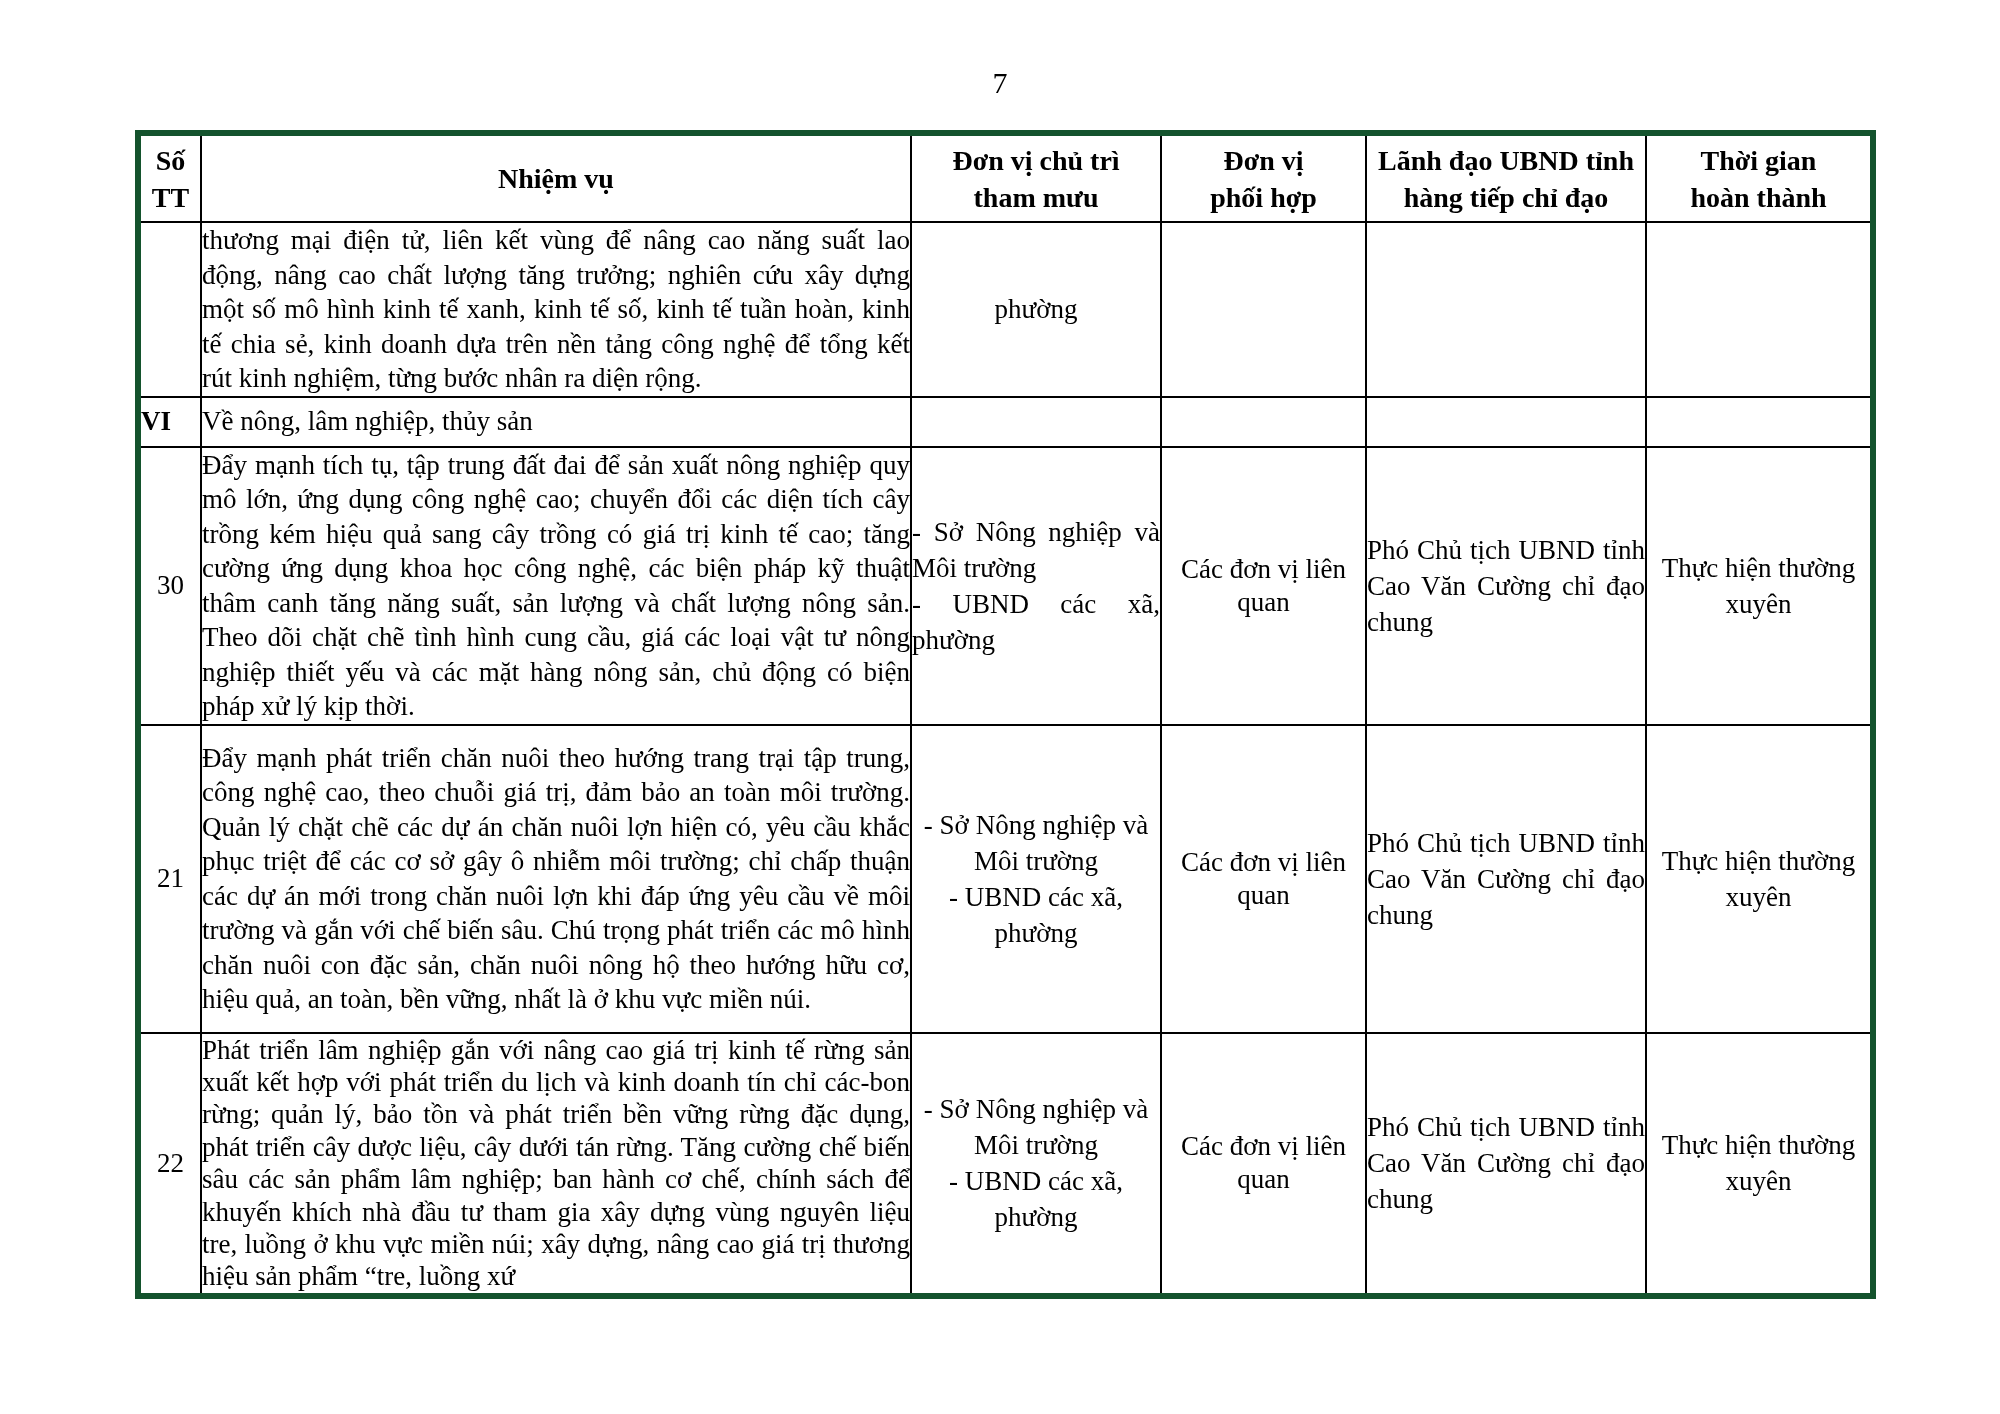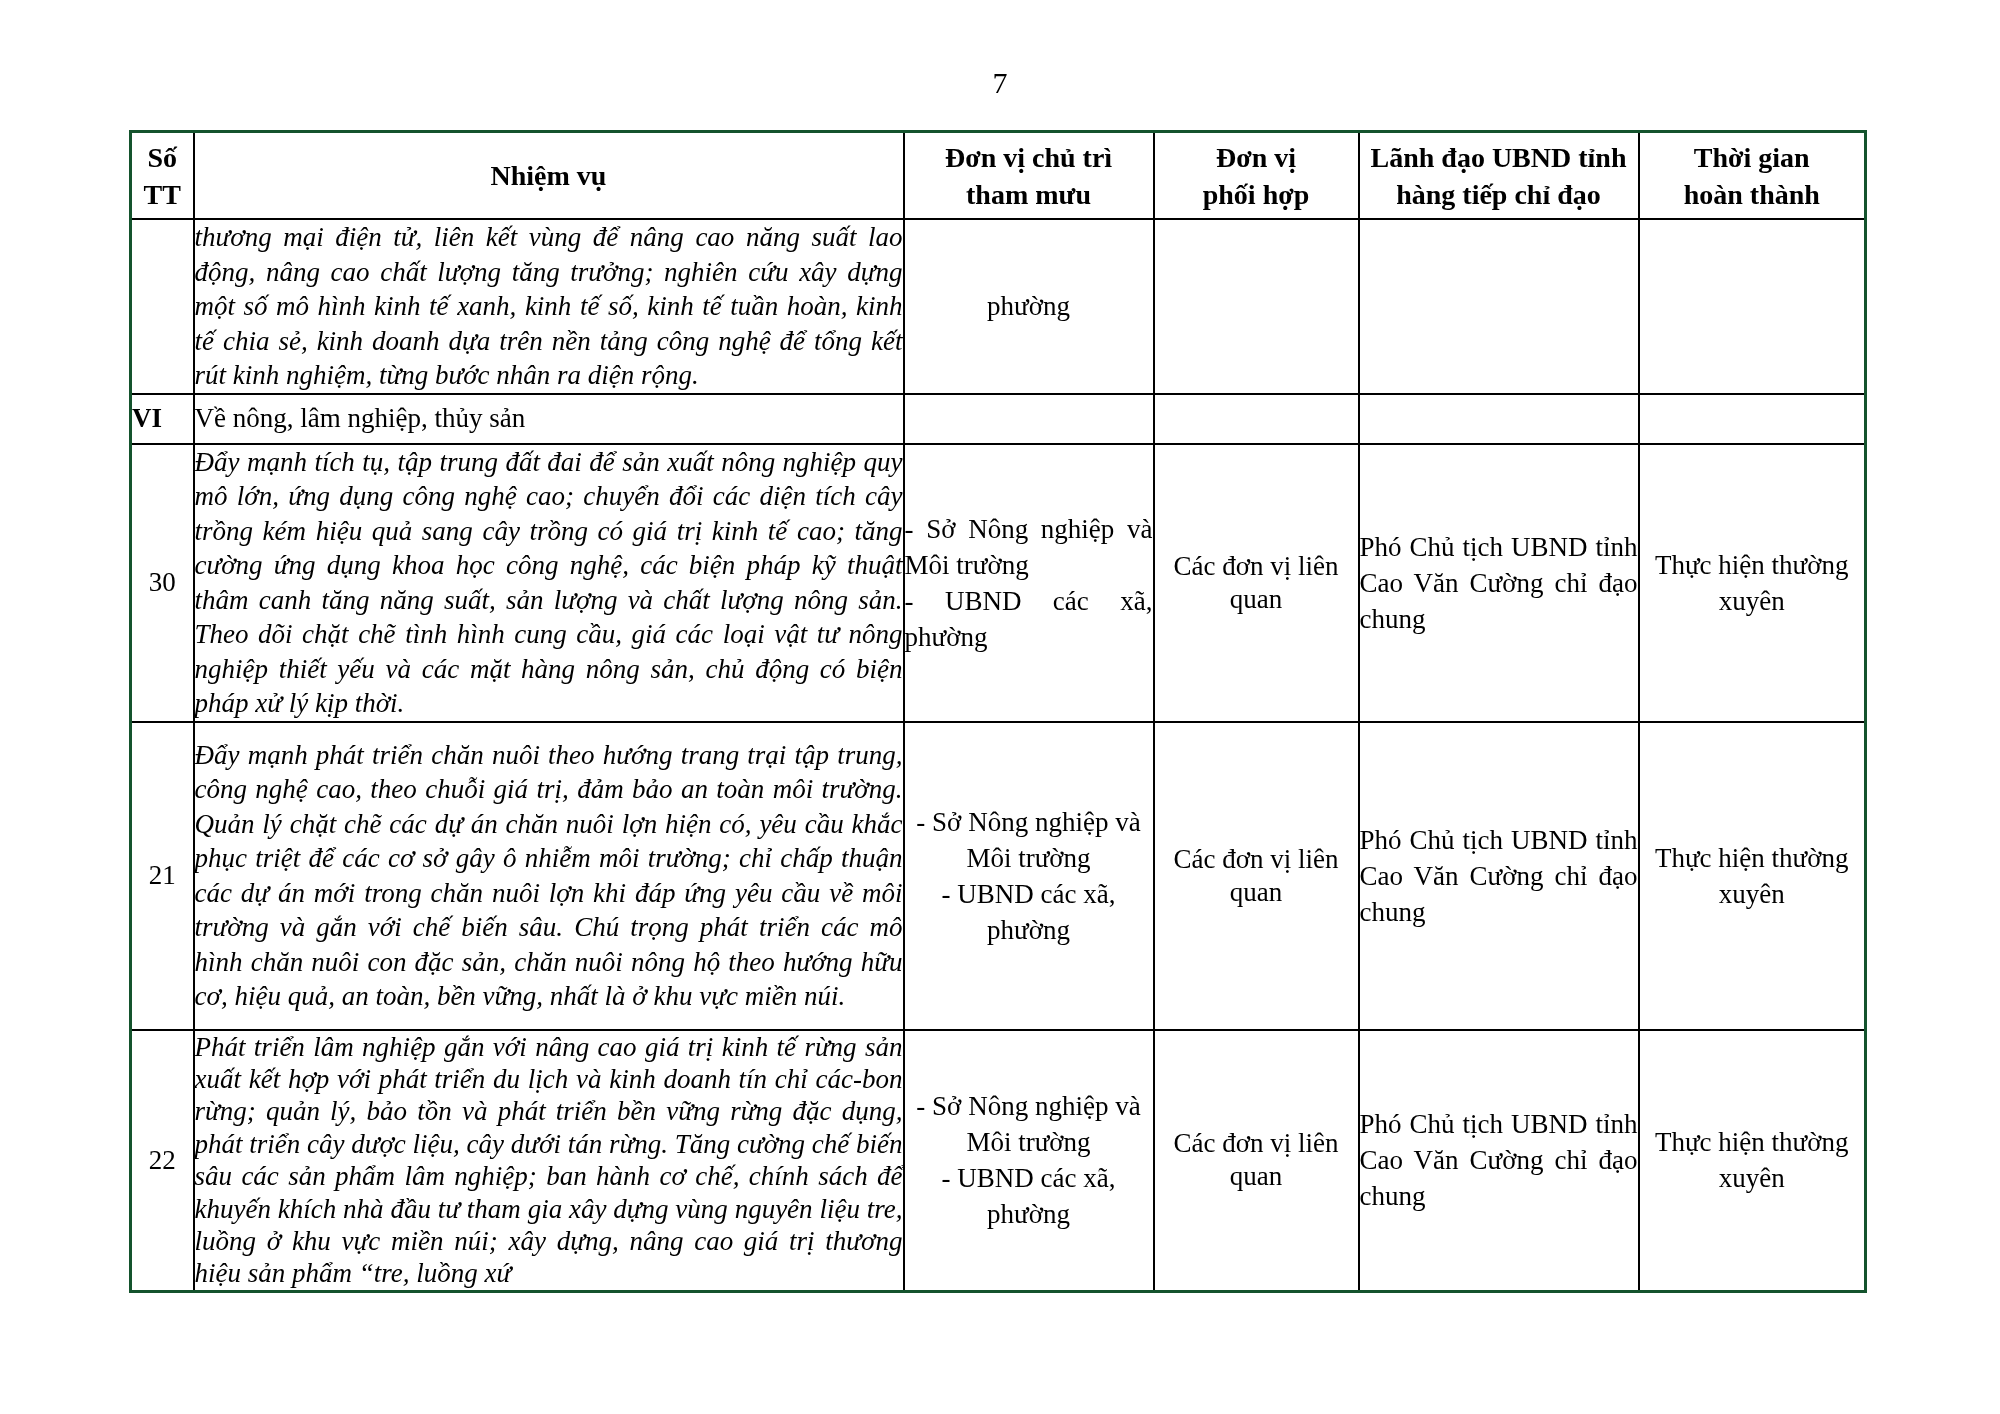--- a/index.html
+++ b/index.html
@@ -20,26 +20,26 @@
     position: absolute;
     top: 66px;
     left: 0;
     width: 2000px;
     text-align: center;
     font-size: 30px;
     line-height: 34px;
   }
   table.main {
     position: absolute;
-    left: 129px;
+    left: 135px;
     top: 130px;
     width: 1735px;
     border-collapse: collapse;
     table-layout: fixed;
-    border: 3px solid #14532d;
+    border: 6px solid #14532d;
   }
   table.main td {
     border: 2px solid #000;
     padding: 0;
     vertical-align: middle;
     font-size: 27px;
     overflow: hidden;
   }
   
   tr.hdr td {
@@ -59,21 +59,20 @@
     text-align: left;
     font-size: 28px;
     font-weight: bold;
   }
   
   .task-cell {
     vertical-align: top;
     text-align: justify;
     line-height: 34.5px;
     padding: 1px 8px 0 9px;
-    font-style: italic;
   }
   .task-tight {
     line-height: 32.4px;
   }
   .section-title-cell {
     font-weight: normal;
     font-size: 28px;
     text-align: left;
     padding-left: 9px;
   }

